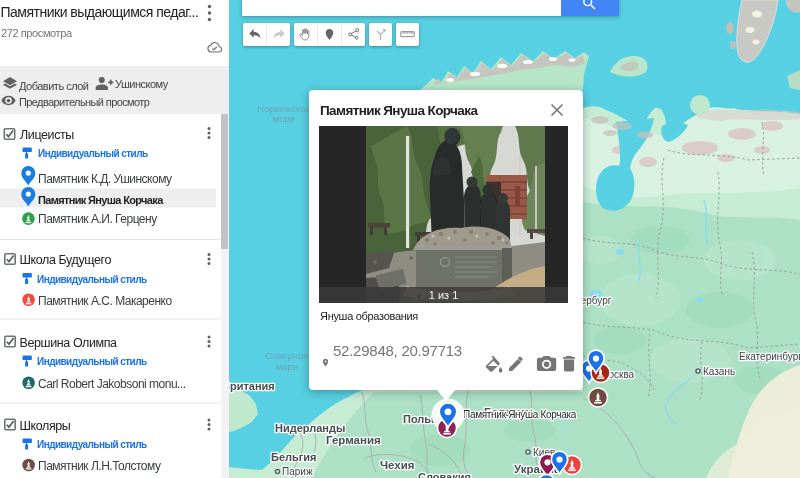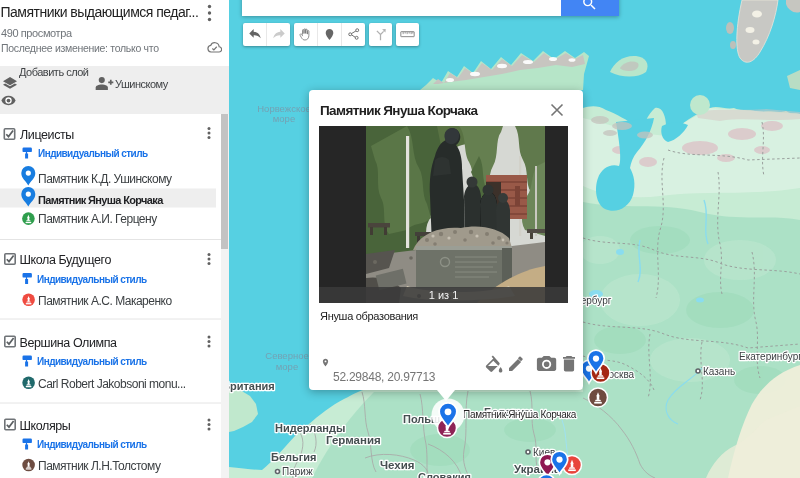--- a/index.html
+++ b/index.html
@@ -11,48 +11,48 @@
 <div id="stage">
 <div id="sidebar">
  <div class="a" style="left:0.5px;top:4px;font-size:14px;letter-spacing:-0.5px;color:#212121;white-space:nowrap">Памятники выдающимся педаг...</div>
  <svg class="a" style="left:205px;top:4px" width="10" height="18">
         <g fill="#616161">
           <circle cx="4.5" cy="2.5" r="1.7"></circle>
           <circle cx="4.5" cy="9" r="1.7"></circle>
           <circle cx="4.5" cy="15.5" r="1.7"></circle>
         </g>
       </svg>
- <div class="a" style="left:1px;top:27px;font-size:11px;letter-spacing:-0.4px;color:#70757a">490 просмотра</div>
- <div class="a" style="left:1px;top:41.5px;font-size:10.5px;letter-spacing:-0.3px;color:#70757a">Последнее изменение: только что</div>
+ <div class="a" style="left:1px;top:27px;font-size:11px;letter-spacing:-0.4px;color:#70757a">272 просмотра</div>
  <svg class="a" style="left:207px;top:41px" width="15" height="12" viewBox="0 0 24 18">
         <g fill="none" stroke="#757575" stroke-width="1.9">
           <path d="M6.3,17 L19,17 A4.2,4.2 0 0 0 19.4,8.6 A7,7 0 0 0 5.9,6.5 A5.3,5.3 0 0 0 6.3,17 Z"></path>
           <path d="M8.6,11.4 L11,13.8 L15.6,8.6"></path>
         </g>
       </svg>
  <div class="a" style="left:0;top:66px;width:229px;height:48px;background:#eeeeee"></div>
  <svg class="a" style="left:3px;top:77px" width="14" height="13" viewBox="0 0 24 22">
         <path fill="#616161" d="M12 0 0 7l12 7 12-7zM3.7 10.8 0 13l12 7 12-7-3.7-2.2L12 15.7z"></path>
       </svg>
- <div class="a" style="left:19px;top:66px;font-size:11px;letter-spacing:-0.5px;color:#404346">Добавить слой</div>
+ <div class="a" style="left:19px;top:80px;font-size:11px;letter-spacing:-0.5px;color:#404346">Добавить слой</div>
  <svg class="a" style="left:95px;top:77px" width="19" height="13" viewBox="0 0 28 19">
         <g fill="#616161">
           <circle cx="10" cy="4.5" r="4.5"></circle>
           <path d="M10 11c-5 0-9 2-9 4.5V19h18v-3.5C19 13 15 11 10 11z"></path>
           <path d="M22 4h2.5v2.5H27V9h-2.5v2.5H22V9h-2.5V6.5H22z"></path>
         </g>
       </svg>
  <div class="a" style="left:115px;top:78px;font-size:11px;letter-spacing:-0.5px;color:#404346">Ушинскому</div>
  <svg class="a" style="left:1px;top:95px" width="15" height="11" viewBox="0 0 24 17">
         <g>
           <path fill="#616161" d="M12 1C6.8 1 2.4 4.1 0.6 8.5 2.4 12.9 6.8 16 12 16s9.6-3.1 11.4-7.5C21.6 4.1 17.2 1 12 1z"></path>
           <circle cx="12" cy="8.5" r="5.1" fill="#fff"></circle>
           <circle cx="12" cy="8.5" r="3" fill="#616161"></circle>
         </g>
       </svg>
+ <div class="a" style="left:19px;top:95.5px;font-size:11px;letter-spacing:-0.6px;color:#404346">Предварительный просмотр</div>
 
  <div class="a" style="left:221px;top:114px;width:8px;height:364px;background:#f3f3f3"></div>
  <div class="a" style="left:221px;top:114px;width:7px;height:135px;background:#c3c3c3"></div>
  <svg class="a" style="left:0;top:114px" width="221" height="364" viewBox="0 0 221 364">
   <defs>
    <g id="cb">
             <rect x="0.8" y="0.8" width="10.4" height="10.4" fill="none" stroke="#6f7377" stroke-width="1.6" rx="1"></rect>
             <path d="M2.8 6.2 5 8.6 9.6 2.6" fill="none" stroke="#5c6063" stroke-width="1.7"></path>
           </g>
    <g id="dots3" fill="#616161">
@@ -465,21 +465,21 @@
             <circle cx="92" cy="132" r="1.8"></circle>
           </g>
   </g>
   <rect x="0" y="161" width="249" height="16" fill="#3a3a3a" opacity="0.88"></rect>
   <text x="124.5" y="173" font-size="11" fill="#f2f2f2" text-anchor="middle" font-family="Liberation Sans,sans-serif">1 из 1</text>
  </svg>
  <div class="a" style="left:11px;top:220px;font-size:11px;letter-spacing:-0.3px;color:#212121">Януша образования</div>
  <svg class="a" style="left:12px;top:266px" width="9" height="13" viewBox="0 0 24 24">
         <path fill="#757575" d="M12 2C8.13 2 5 5.13 5 9c0 5.25 7 13 7 13s7-7.75 7-13c0-3.87-3.13-7-7-7zm0 9.5a2.5 2.5 0 1 1 0-5 2.5 2.5 0 0 1 0 5z"></path>
       </svg>
- <div class="a" style="left:24px;top:280px;font-size:12px;letter-spacing:-0.25px;color:#757575">52.29848, 20.97713</div>
+ <div class="a" style="left:24px;top:252px;font-size:15px;letter-spacing:-0.25px;color:#757575">52.29848, 20.97713</div>
  <svg class="a" style="left:175px;top:264px" width="102" height="19" viewBox="0 0 102 19">
   <g fill="#757575">
    <path d="M8.9 1.5 7.6 2.8 9.3 4.5 2.2 11.6c-.5.5-.5 1.3 0 1.8l4.2 4.2c.5.5 1.3.5 1.8 0l7.1-7.1c.5-.5.5-1.3 0-1.8L8.9 1.5zM4 12l5.3-5.3L14.6 12H4z"></path>
    <path d="M16.6 13.1s-1.8 2.4-1.8 3.7c0 1 .8 1.8 1.8 1.8s1.8-.8 1.8-1.8c0-1.3-1.8-3.7-1.8-3.7z"></path>
    <path d="M25 13.9V17h3.1l9-9.1-3.1-3L25 13.9zM38.5 5.8c.3-.3.3-.8 0-1.2l-1.9-1.9c-.3-.3-.8-.3-1.2 0l-1.5 1.5 3.1 3.1 1.5-1.5z"></path>
    <path d="M70.3 3.8h-3.1l-1.8-1.9h-5.7l-1.8 1.9h-3.1c-1 0-1.9.8-1.9 1.9v9.4c0 1 .8 1.9 1.9 1.9h15.5c1 0 1.9-.8 1.9-1.9V5.7c0-1-.8-1.9-1.9-1.9zm-7.7 11.1a4.6 4.6 0 1 1 0-9.2 4.6 4.6 0 0 1 0 9.2zm0-7.4a2.8 2.8 0 1 0 0 5.6 2.8 2.8 0 0 0 0-5.6z"></path>
    <path d="M79.9 15.8c0 .9.8 1.7 1.7 1.7h6.8c.9 0 1.7-.8 1.7-1.7V5.5H79.9v10.3zM91 3h-2.6l-1-.9h-4.8l-1 .9H79v1.7h12V3z"></path>
   </g>
  </svg>
 </div>

